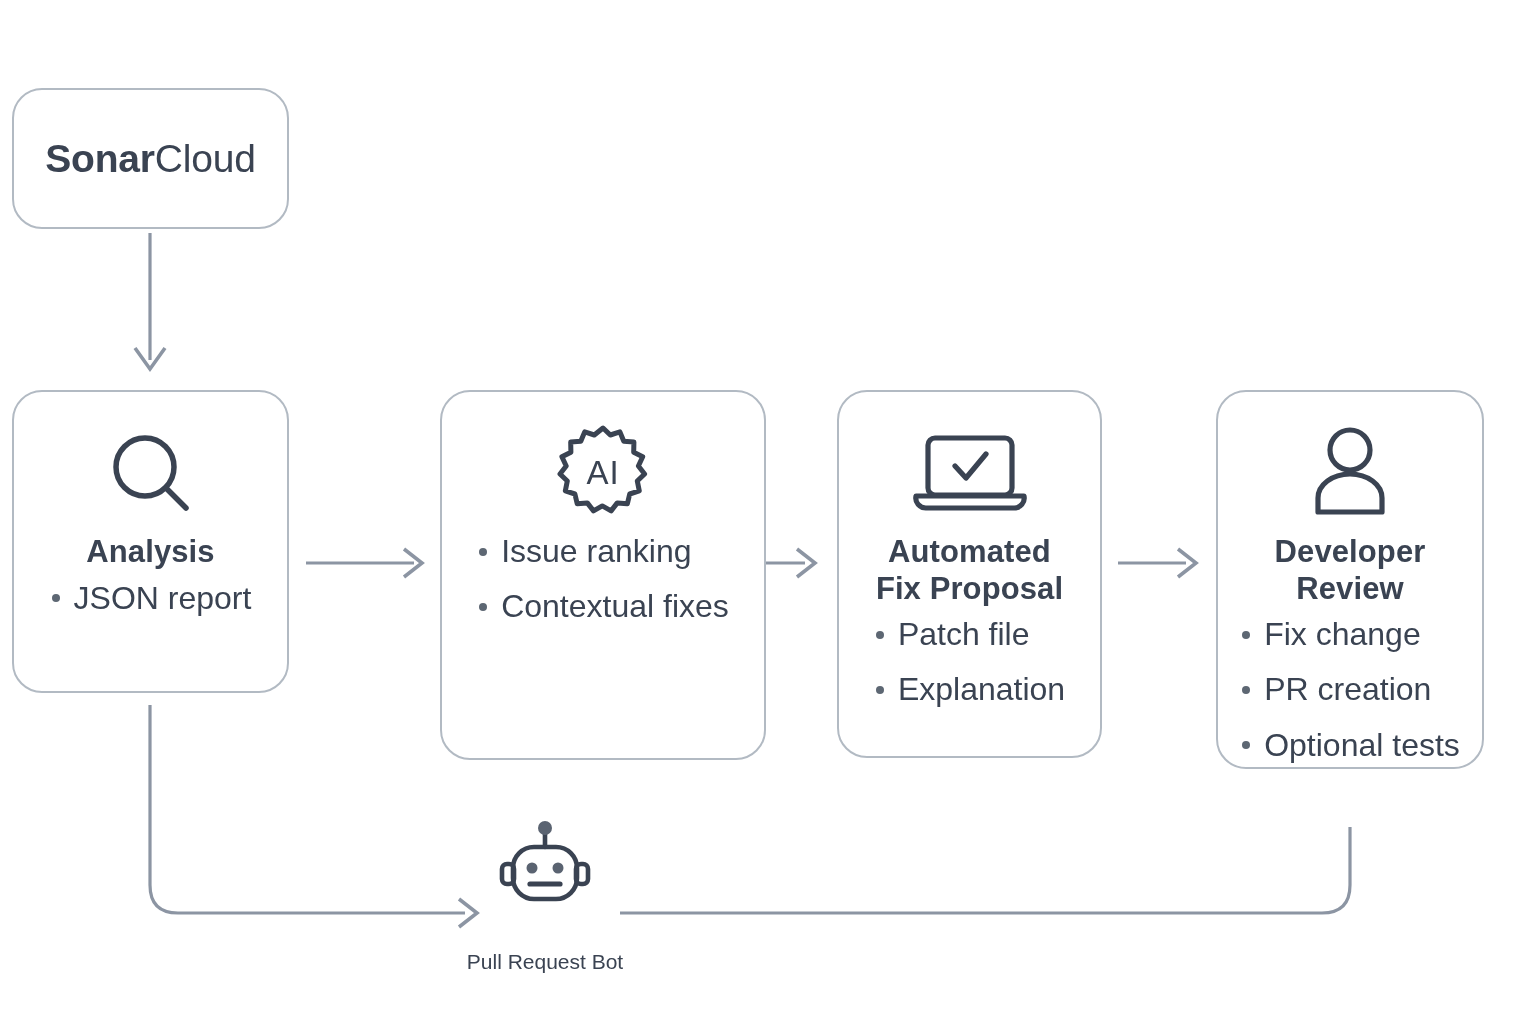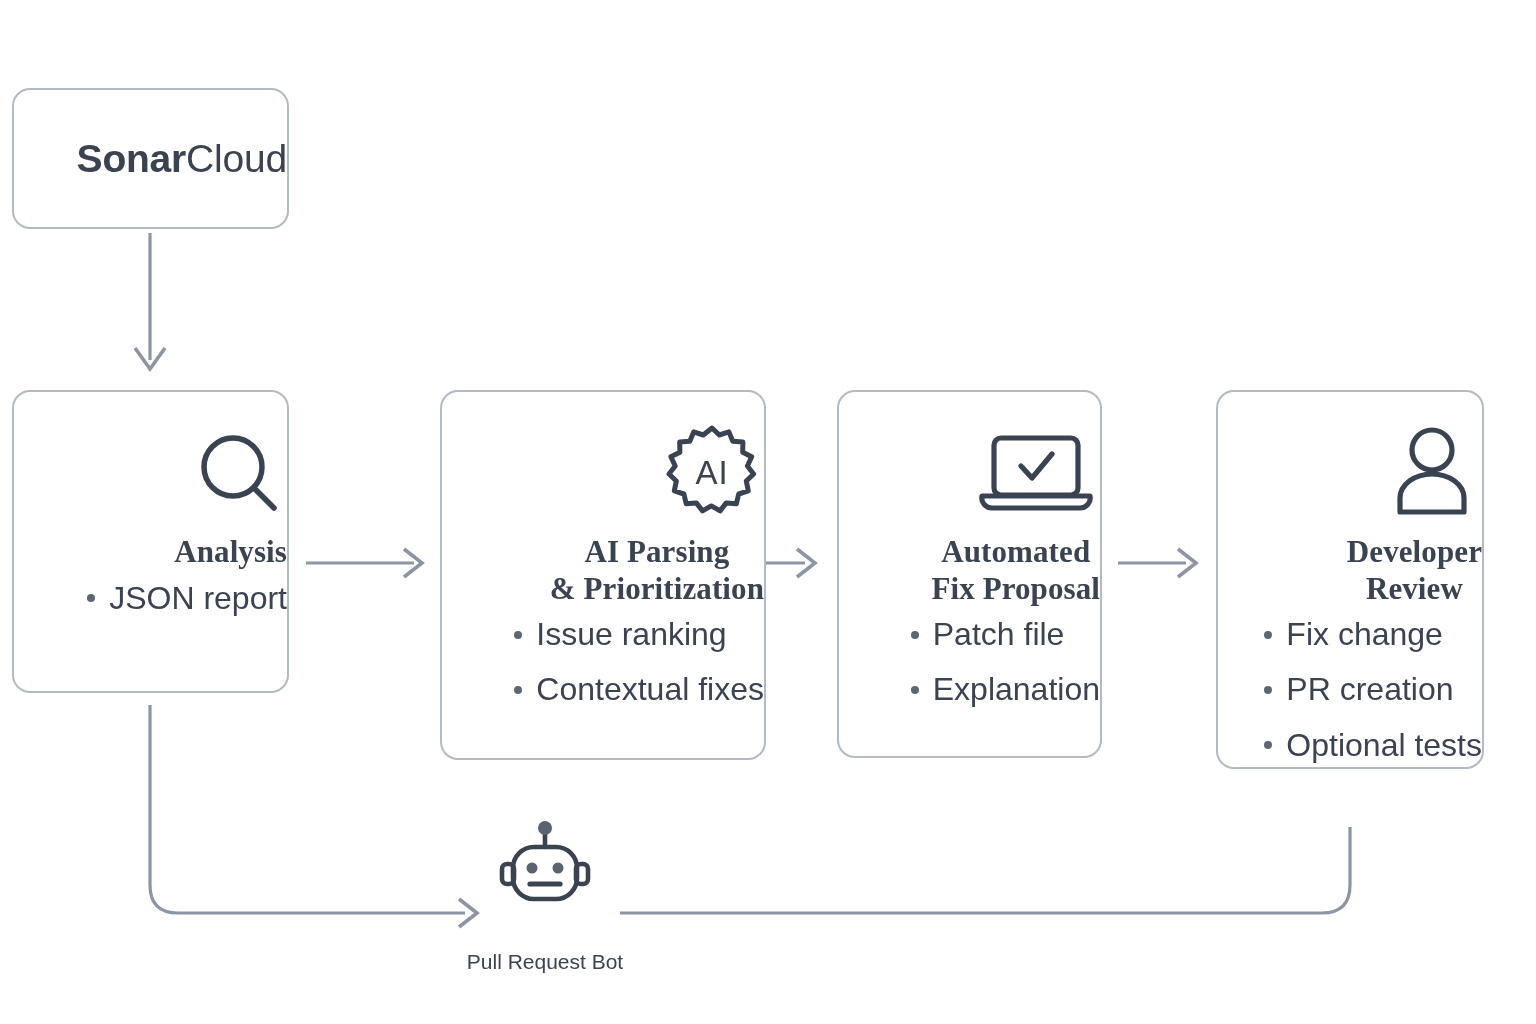--- a/index.html
+++ b/index.html
@@ -23,25 +23,25 @@
     left: 0;
     top: 0;
     width: 1536px;
     height: 1024px;
     pointer-events: none;
   }
   .card {
     position: absolute;
     box-sizing: border-box;
     border: 2.5px solid #b2bac3;
-    border-radius: 18px;
+    border-radius: 30px;
     background: #ffffff;
     display: flex;
     flex-direction: column;
-    align-items: flex-end;
+    align-items: center;
   }
   .card-title {
     font-weight: bold;
     color: #3a4352;
     text-align: center;
     line-height: 1.18;
     letter-spacing: 0.1px;
   }
   .bullets {
     list-style: none;
@@ -103,21 +103,21 @@
     height: 368px;
   }
   #card-dev {
     left: 1216px;
     top: 390px;
     width: 268px;
     height: 379px;
   }
 
   .icon-wrap { margin-top: 32px; height: 100px; display:flex; align-items:center; justify-content:center;}
-  .card-title { margin-top: 10px; font-size: 31px; font-family: Liberation Serif, serif; }
+  .card-title { margin-top: 10px; font-size: 31px; }
   .bullets { margin-top: 6px; font-size: 32px; }
   #card-analysis .bullets li,
   #card-ai .bullets li,
   #card-fix .bullets li,
   #card-dev .bullets li { margin-bottom: 12px; }
 
   
   #robot {
     position: absolute;
     left: 497px;
@@ -183,24 +183,20 @@
     </ul>
   </div>
 
   <div class="card" id="card-ai">
     <div class="icon-wrap">
       <svg width="104" height="104" viewBox="0 0 104 104" xmlns="http://www.w3.org/2000/svg">
         <path fill="none" stroke="#3a4352" stroke-width="5" stroke-linejoin="round" d="M52 6
                  l7.3 7.0 9.6 -3.1 3.9 9.3 10.1 0.9 -0.2 10.1 9.0 4.6 -4.3 9.2 6.2 8.0 -7.3 7.0 2.0 9.9 -9.6 3.1 -2.3 9.8 -10.1 -0.9 -6.2 8.0 -8.8 -5.0 -8.8 5.0 -6.2 -8.0 -10.1 0.9 -2.3 -9.8 -9.6 -3.1 2.0 -9.9 -7.3 -7.0 6.2 -8.0 -4.3 -9.2 9.0 -4.6 -0.2 -10.1 10.1 -0.9 3.9 -9.3 9.6 3.1 z"></path>
         <text x="52" y="62" text-anchor="middle" font-family="Liberation Sans, sans-serif" font-size="33" fill="#3a4352" letter-spacing="1">AI</text>
       </svg>
-    </div>
-    <div class="card-title">
-      <div>AI Parsing</div>
-      <div>&amp; Prioritization</div>
     </div>
     <ul class="bullets">
       <li>Issue ranking</li>
       <li>Contextual fixes</li>
     </ul>
   </div>
 
   <div class="card" id="card-fix">
     <div class="icon-wrap">
       <svg width="128" height="96" viewBox="0 0 128 96" xmlns="http://www.w3.org/2000/svg">

